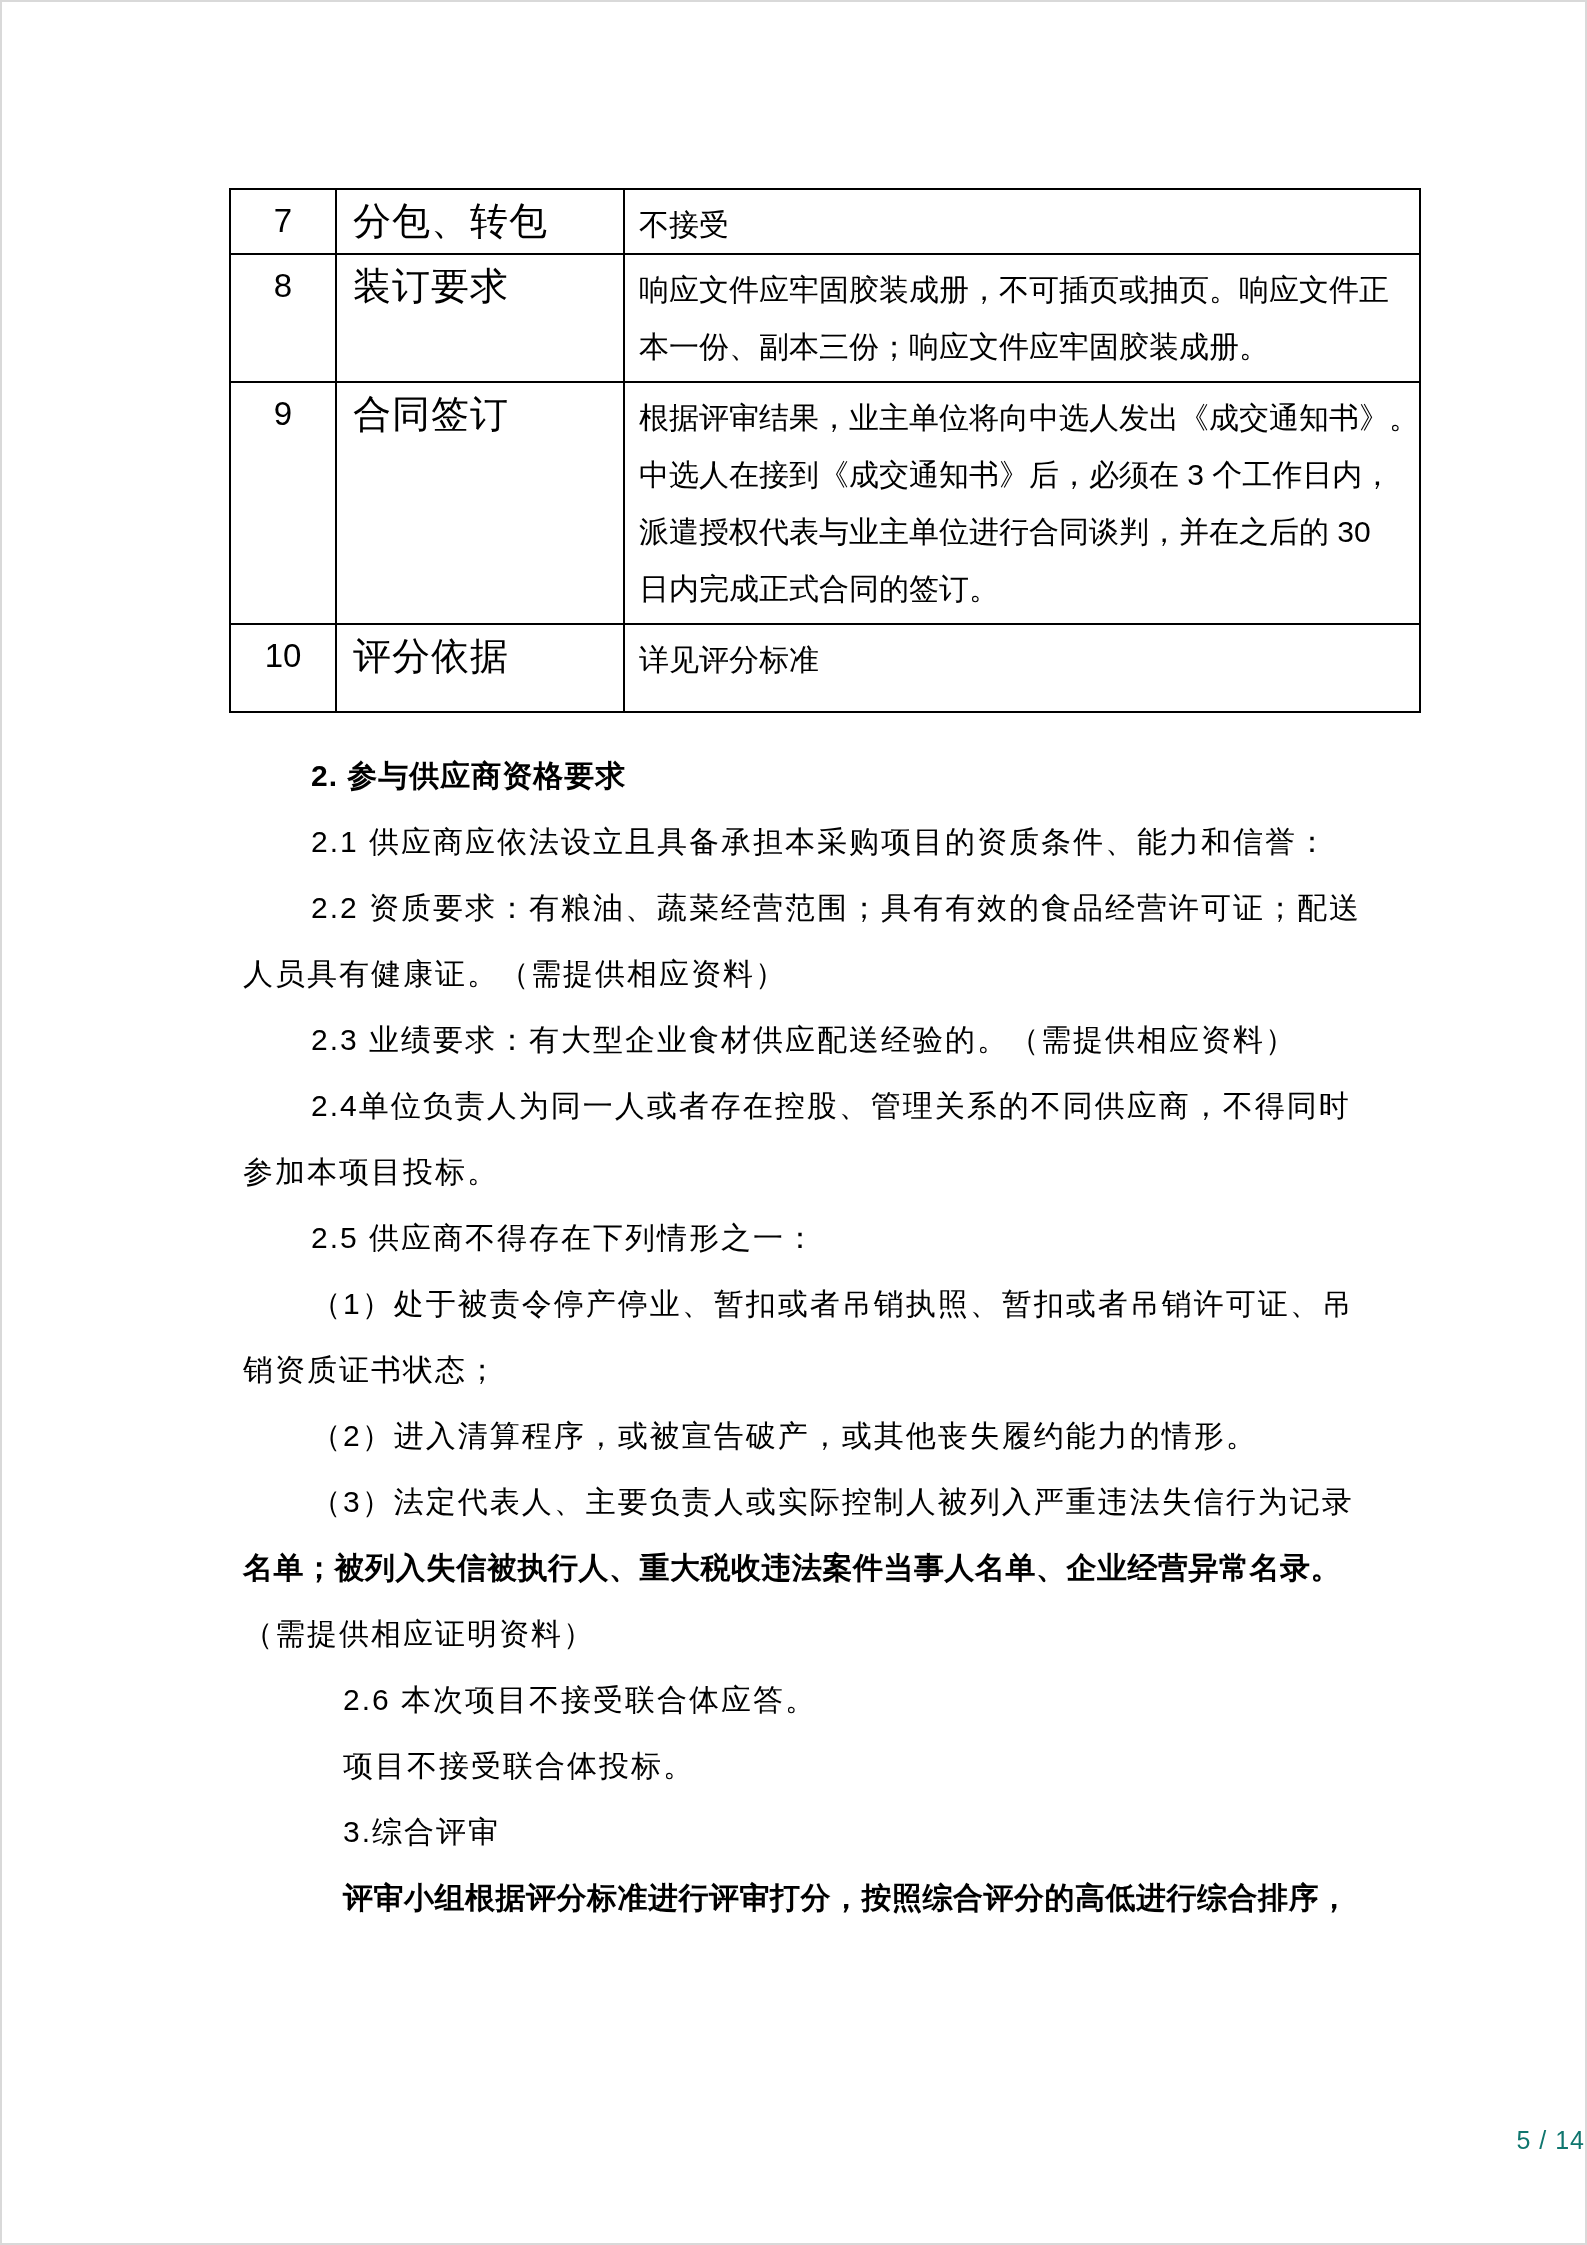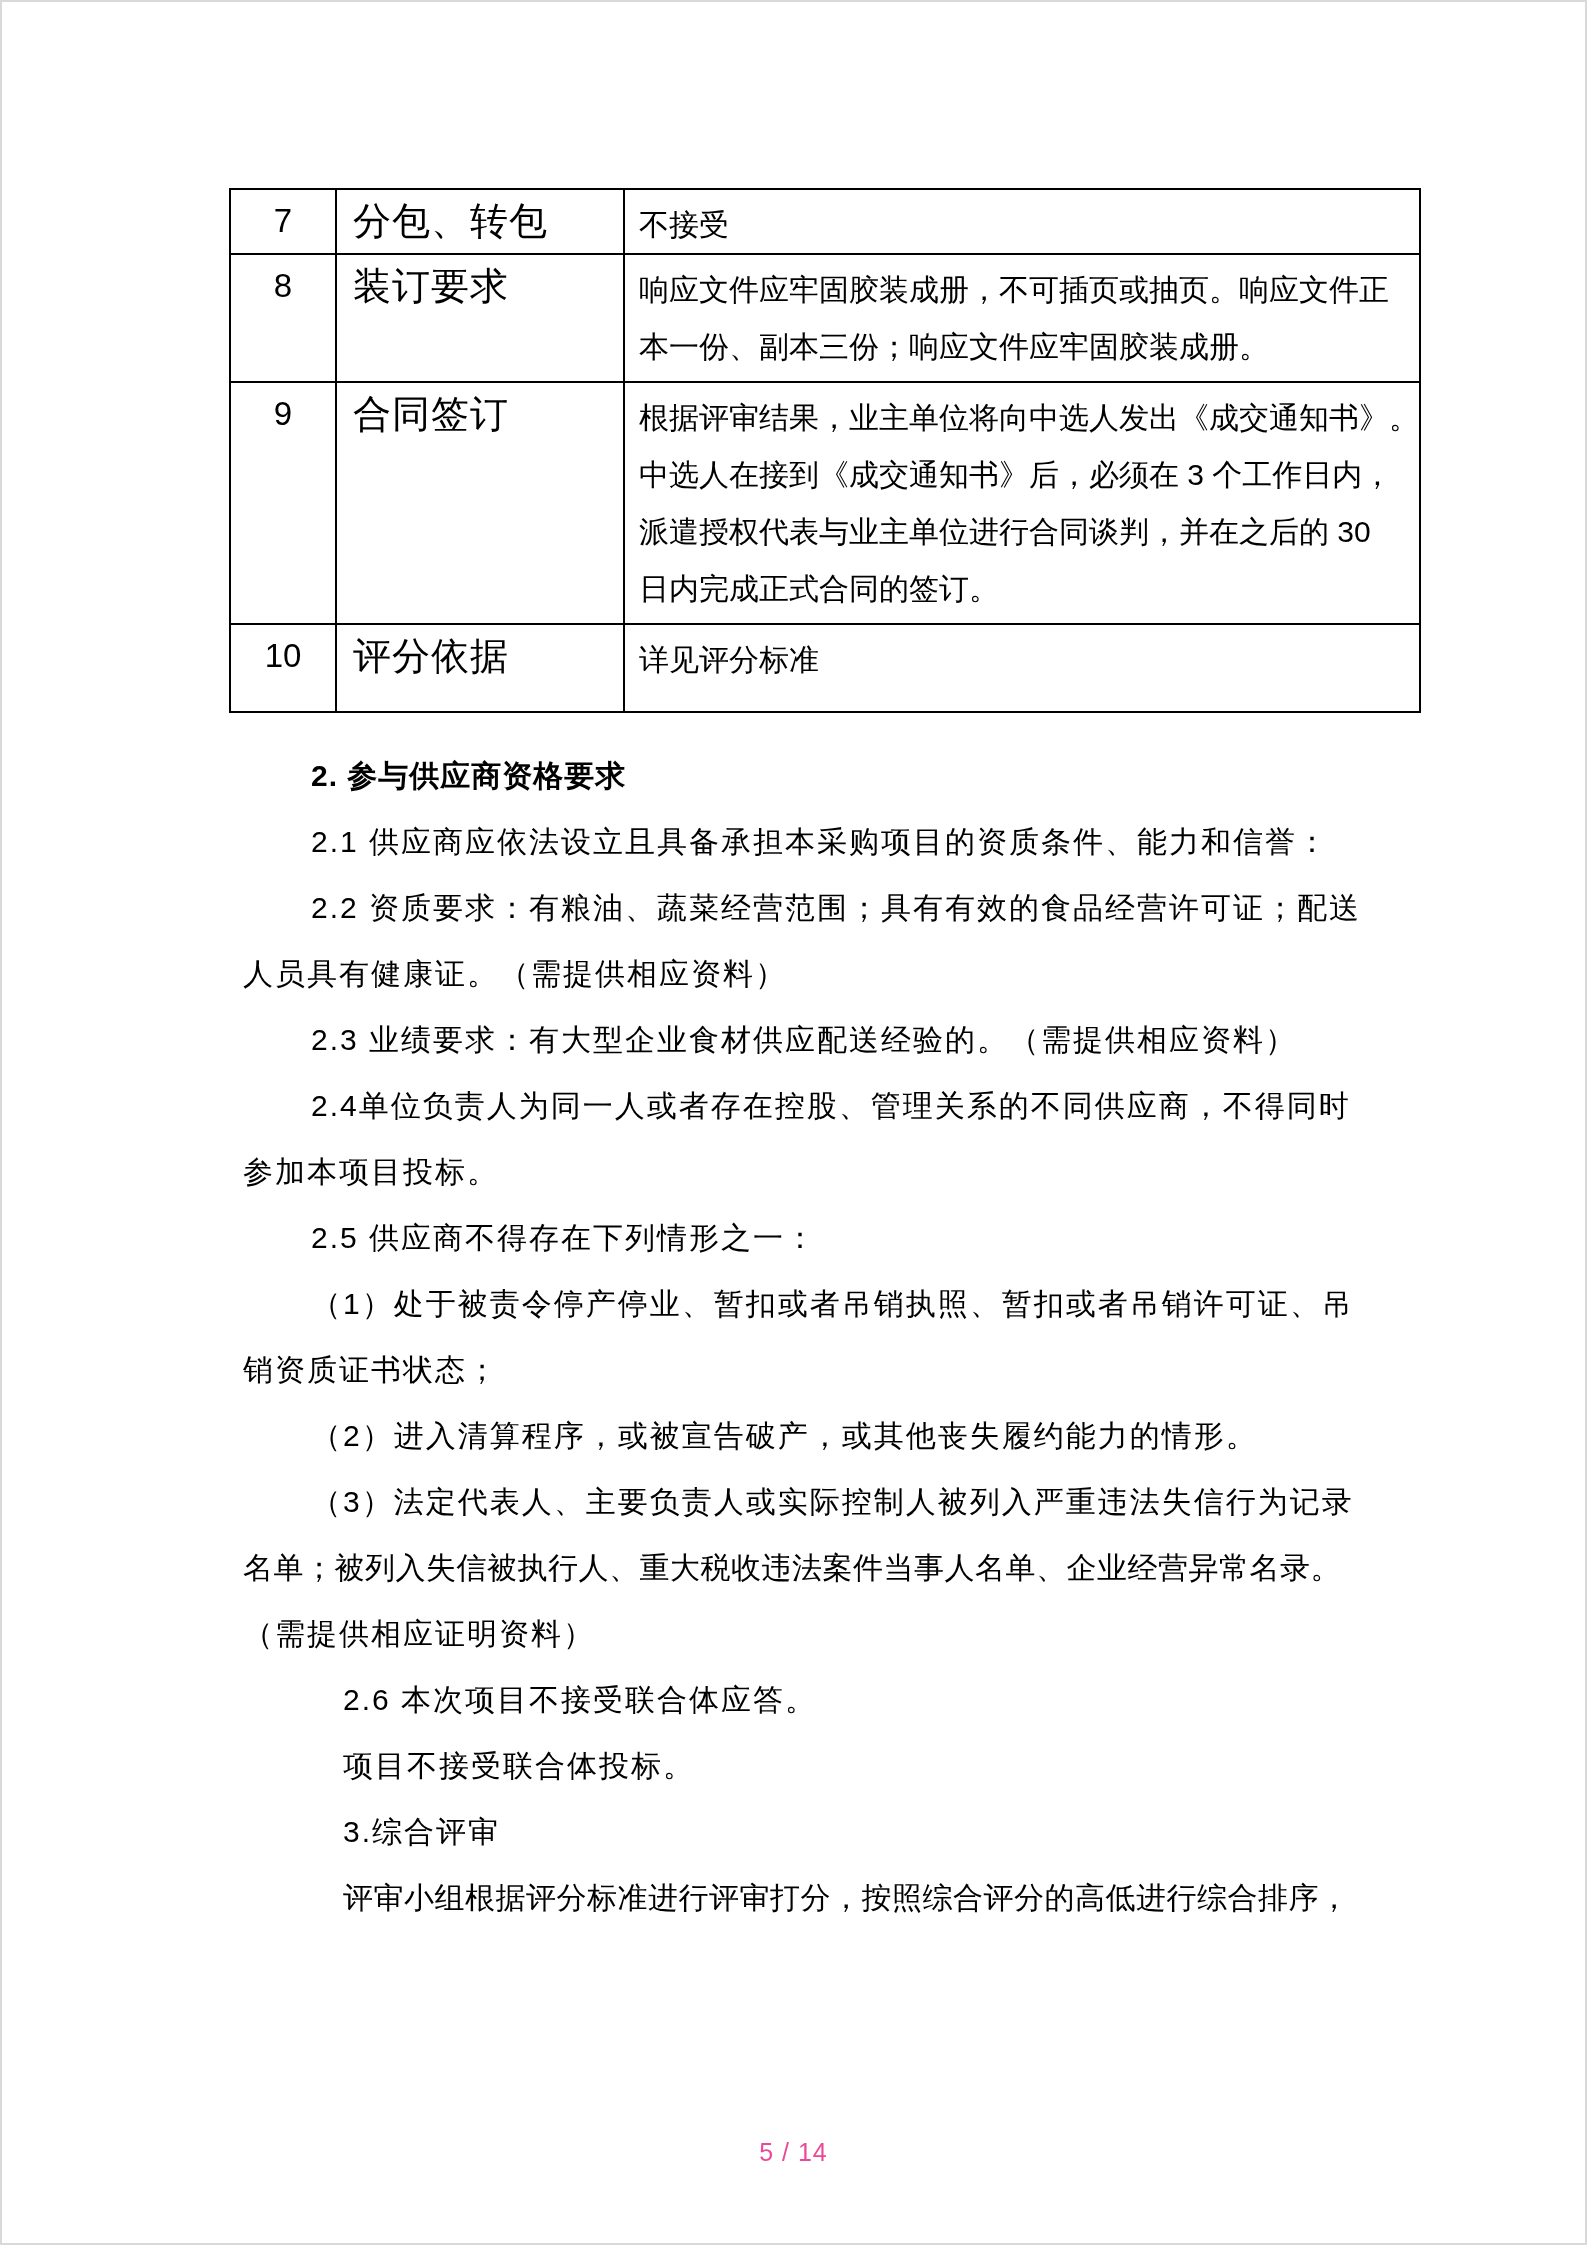--- a/index.html
+++ b/index.html
@@ -27,26 +27,26 @@
   tr.tr9  { height:242px; }
   tr.tr10 { height:88px;  }
   tr.tr11 { height:90px;  }
 
   
   .body { margin-left:14px; width:1122px; margin-top:30px; font-size:30px; }
   .line { line-height:66px; letter-spacing:2px; white-space:nowrap; }
   .heading { font-weight:bold; letter-spacing:1px; }
   .ind2 { padding-left:68px; }
   .ind3 { padding-left:100px; }
-  .tight { letter-spacing:0.5px; }
+  .tight { letter-spacing:0.5px;font-weight:bold; }
 
   
   .footer {
-    position:absolute; bottom:76px; left:0; width:100%;
-    text-align:center; font-size:25px; letter-spacing:1px; color:#ec4899;
+    position:absolute; bottom:88px; left:0; width:100%;
+    text-align:right; font-size:25px; letter-spacing:1px; color:#0f766e;
   }
 </style>
 </head>
 <body>
 
 <div class="page">
   <div class="content">
 
     <table class="info">
       <tbody>

